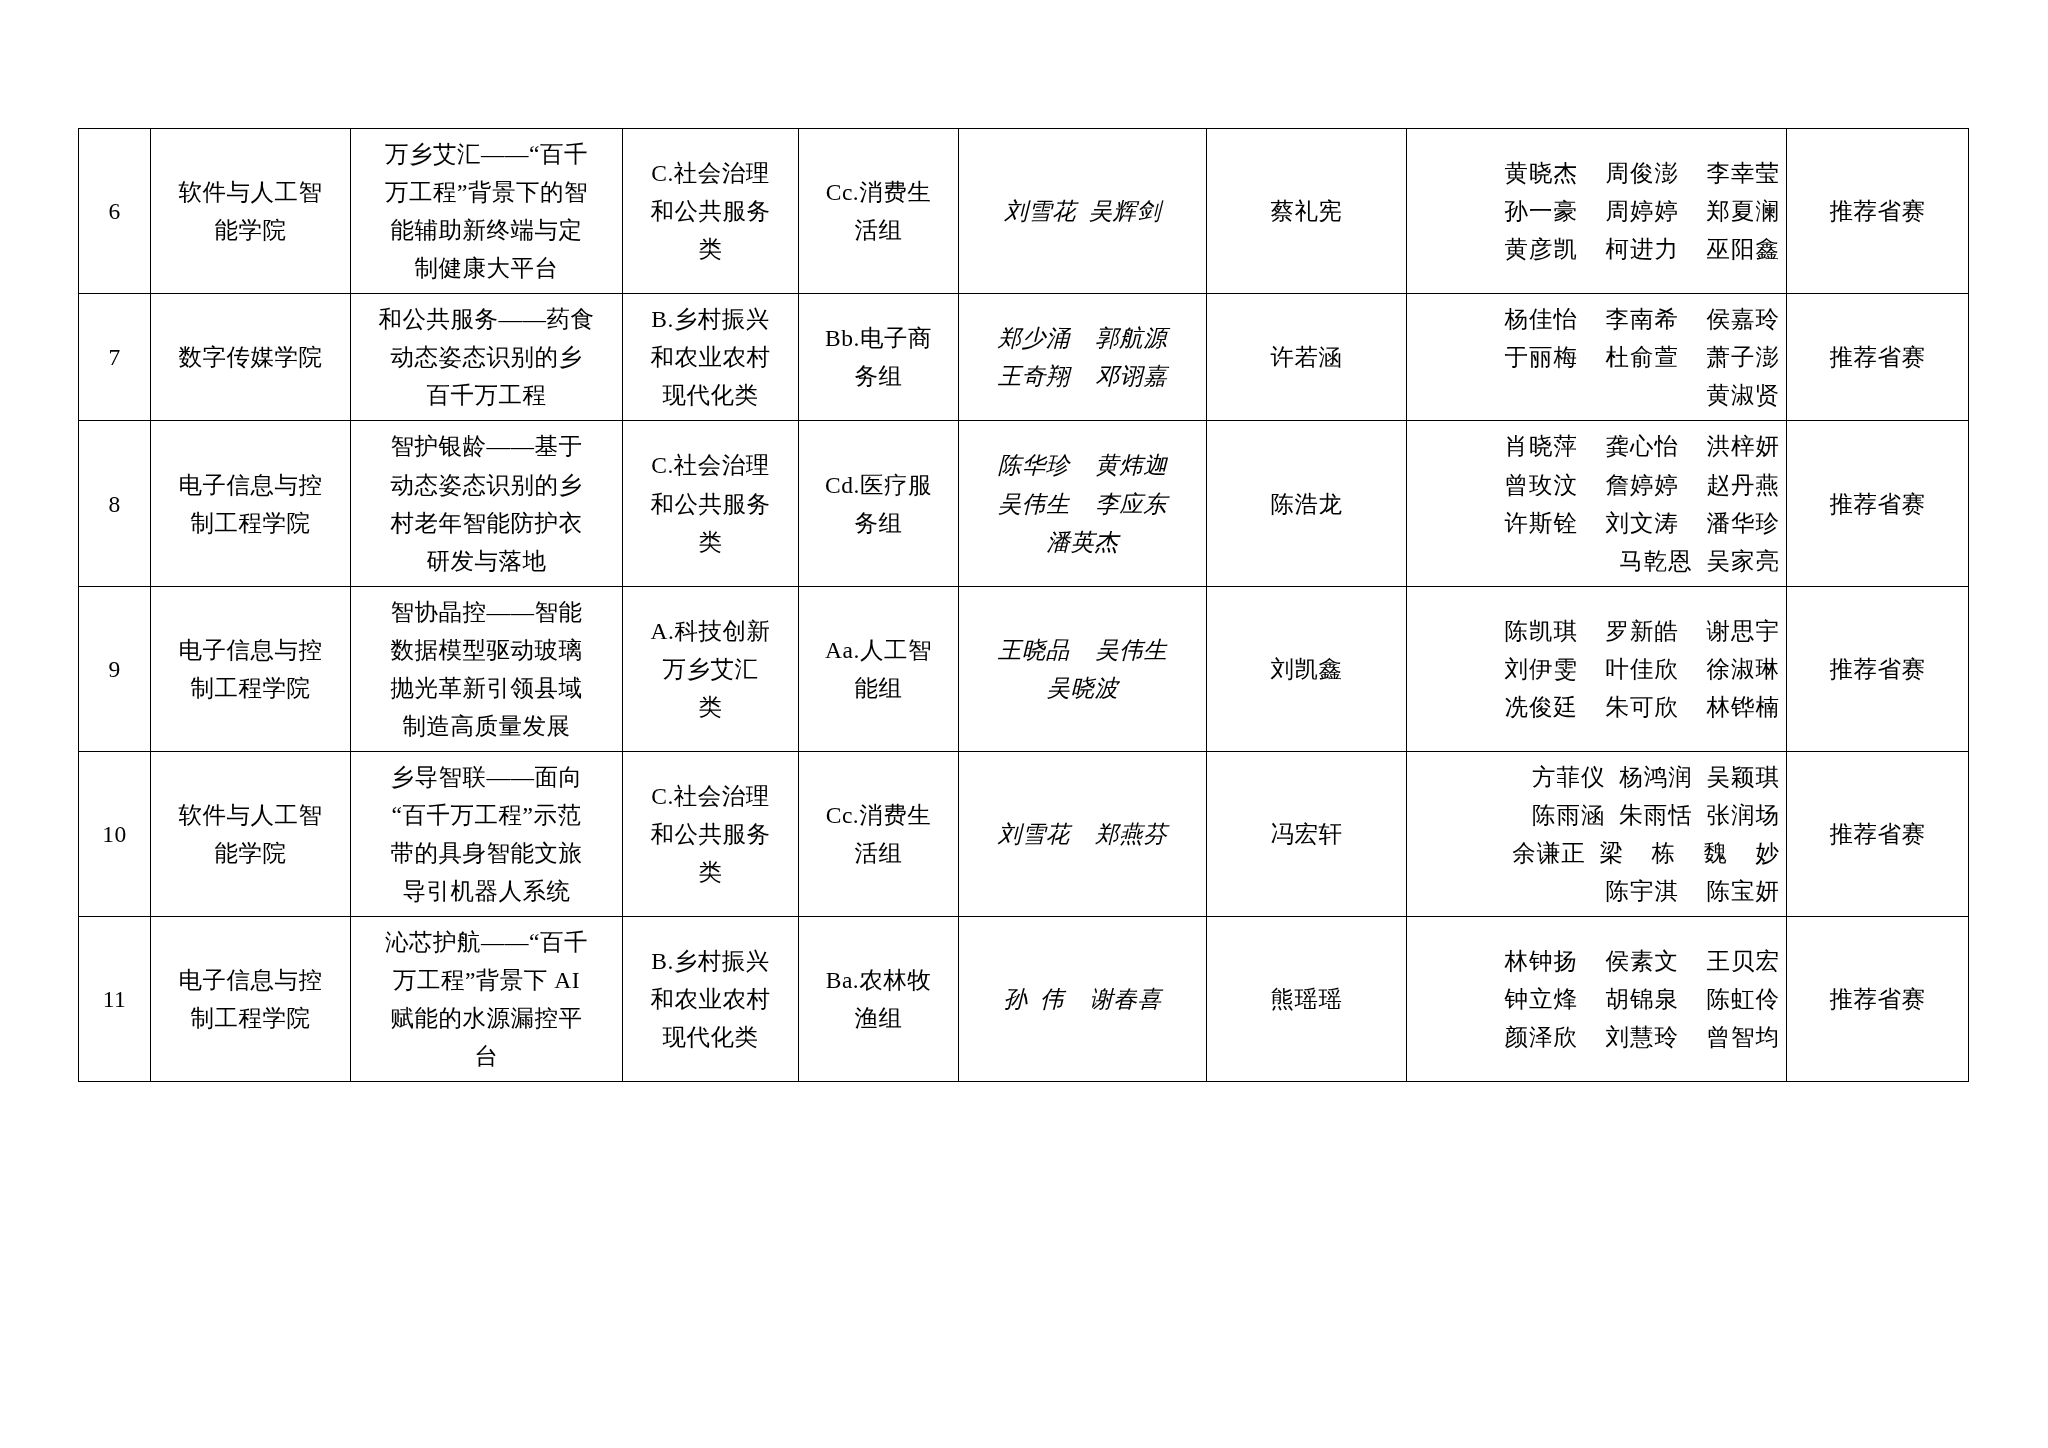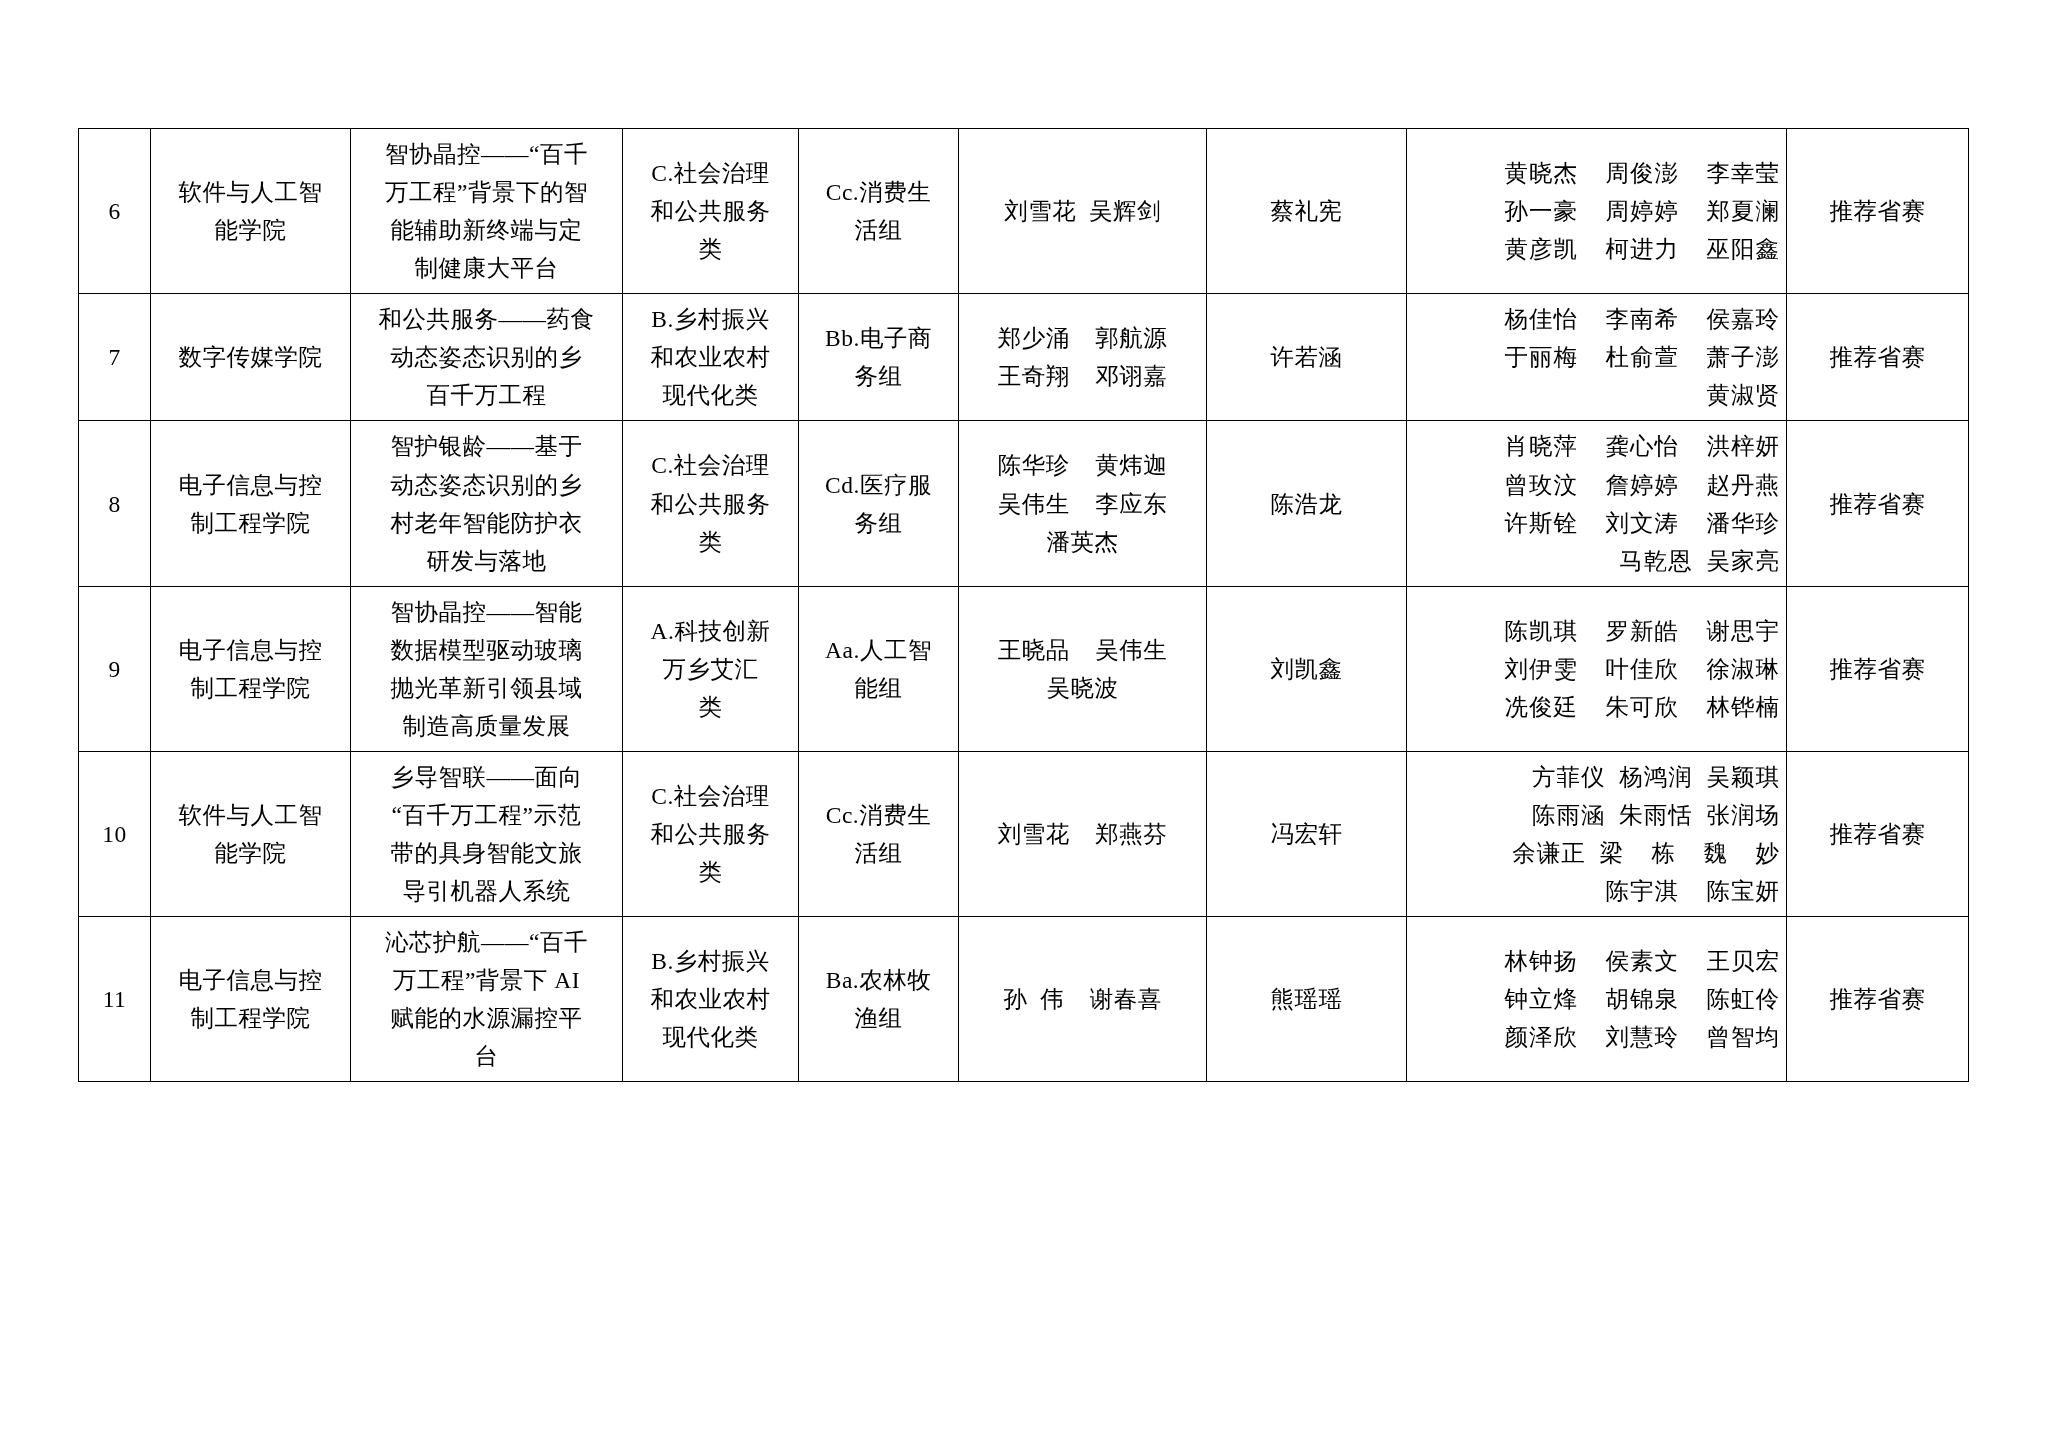--- a/index.html
+++ b/index.html
@@ -47,21 +47,21 @@
   col.c-category{ width: 176px; }
   col.c-group   { width: 160px; }
   col.c-teacher { width: 248px; }
   col.c-leader  { width: 200px; }
   col.c-members { width: 380px; }
   col.c-result  { width: 182px; }
 
   td.no-cell { font-size: 24px; }
   td.project-cell { text-align: center; }
   td.members-cell { text-align: center; }
-  td.teacher-cell { text-align: center; }
+  td.teacher-cell { text-align: center; font-style: italic; }
 
   .line { display: block; white-space: pre; }
   .members-cell .line { letter-spacing: 1px; text-align: right; }
 </style>
 </head>
 <body>
 
 <div class="page">
   <table class="doc-table">
     <colgroup>
@@ -76,21 +76,21 @@
       <col class="c-result">
     </colgroup>
     <tbody>
         <tr>
           <td class="no-cell">6</td>
           <td class="college-cell">
             <span class="line">软件与人工智</span>
             <span class="line">能学院</span>
           </td>
           <td class="project-cell">
-            <span class="line">智协晶控——“百千</span>
+            <span class="line">万乡艾汇——“百千</span>
             <span class="line">万工程”背景下的智</span>
             <span class="line">能辅助新终端与定</span>
             <span class="line">制健康大平台</span>
           </td>
           <td class="category-cell">
             <span class="line">C.社会治理</span>
             <span class="line">和公共服务</span>
             <span class="line">类</span>
           </td>
           <td class="group-cell">

